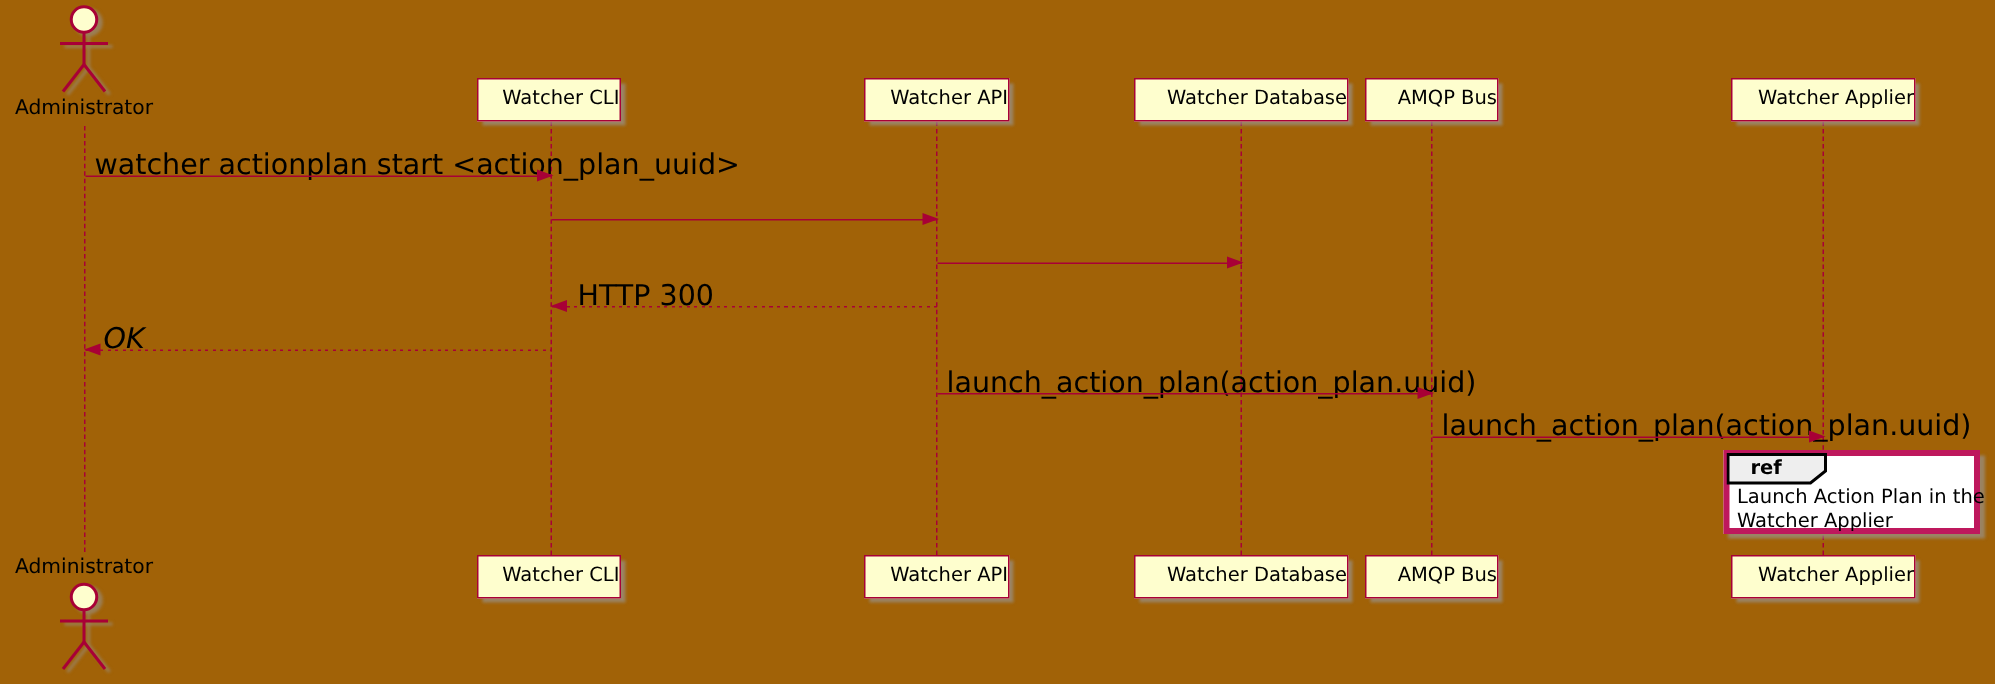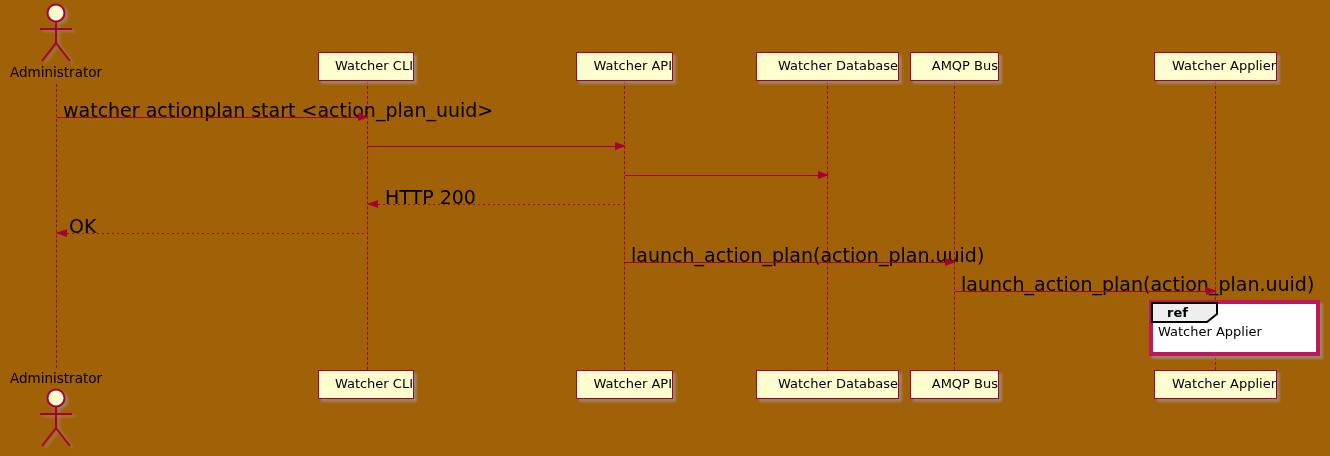--- a/index.html
+++ b/index.html
@@ -115,43 +115,44 @@
   </div>
 
   <div class="msg-line line-solid" style="left:368px; top:146px; width:257px;">
     <div class="arr arr-r"></div>
   </div>
 
   <div class="msg-line line-solid" style="left:625px; top:175px; width:203px;">
     <div class="arr arr-r"></div>
   </div>
 
-  <span class="msg-label" style="left:385px; top:186px;">HTTP 200</span>
+  <span class="msg-label" style="left:385px; top:186px;">HTTP 300</span>
   <div class="msg-line line-dotted" style="left:368px; top:204px; width:257px;">
     <div class="arr arr-l"></div>
   </div>
 
-  <span class="msg-label" style="left:69px; top:215px;">OK</span>
+  <span class="msg-label" style="left:69px; top:215px;font-style:italic;">OK</span>
   <div class="msg-line line-dotted" style="left:57px; top:233px; width:311px;">
     <div class="arr arr-l"></div>
   </div>
 
   <span class="msg-label" style="left:631px; top:244px;">launch_action_plan(action_plan.uuid)</span>
   <div class="msg-line line-solid" style="left:625px; top:262px; width:330px;">
     <div class="arr arr-r"></div>
   </div>
 
   <span class="msg-label" style="left:961px; top:273px;">launch_action_plan(action_plan.uuid)</span>
   <div class="msg-line line-solid" style="left:955px; top:291px; width:261px;">
     <div class="arr arr-r"></div>
   </div>
 
   <div class="ref-box" style="left:1149px; top:300px; width:171px; height:56px;">
     <svg class="ref-tab" width="70" height="22" viewBox="0 0 70 22">
       <path d="M1,1 H66 V12 L56,20 H1 Z" fill="#EEEEEE" stroke="#000000" stroke-width="2"></path>
     </svg>
     <span class="ref-keyword">ref</span>
     <div class="ref-text">
+      <div>Launch Action Plan in the</div>
       <div>Watcher Applier</div>
     </div>
   </div>
 
 </div>
 
 </body></html>

